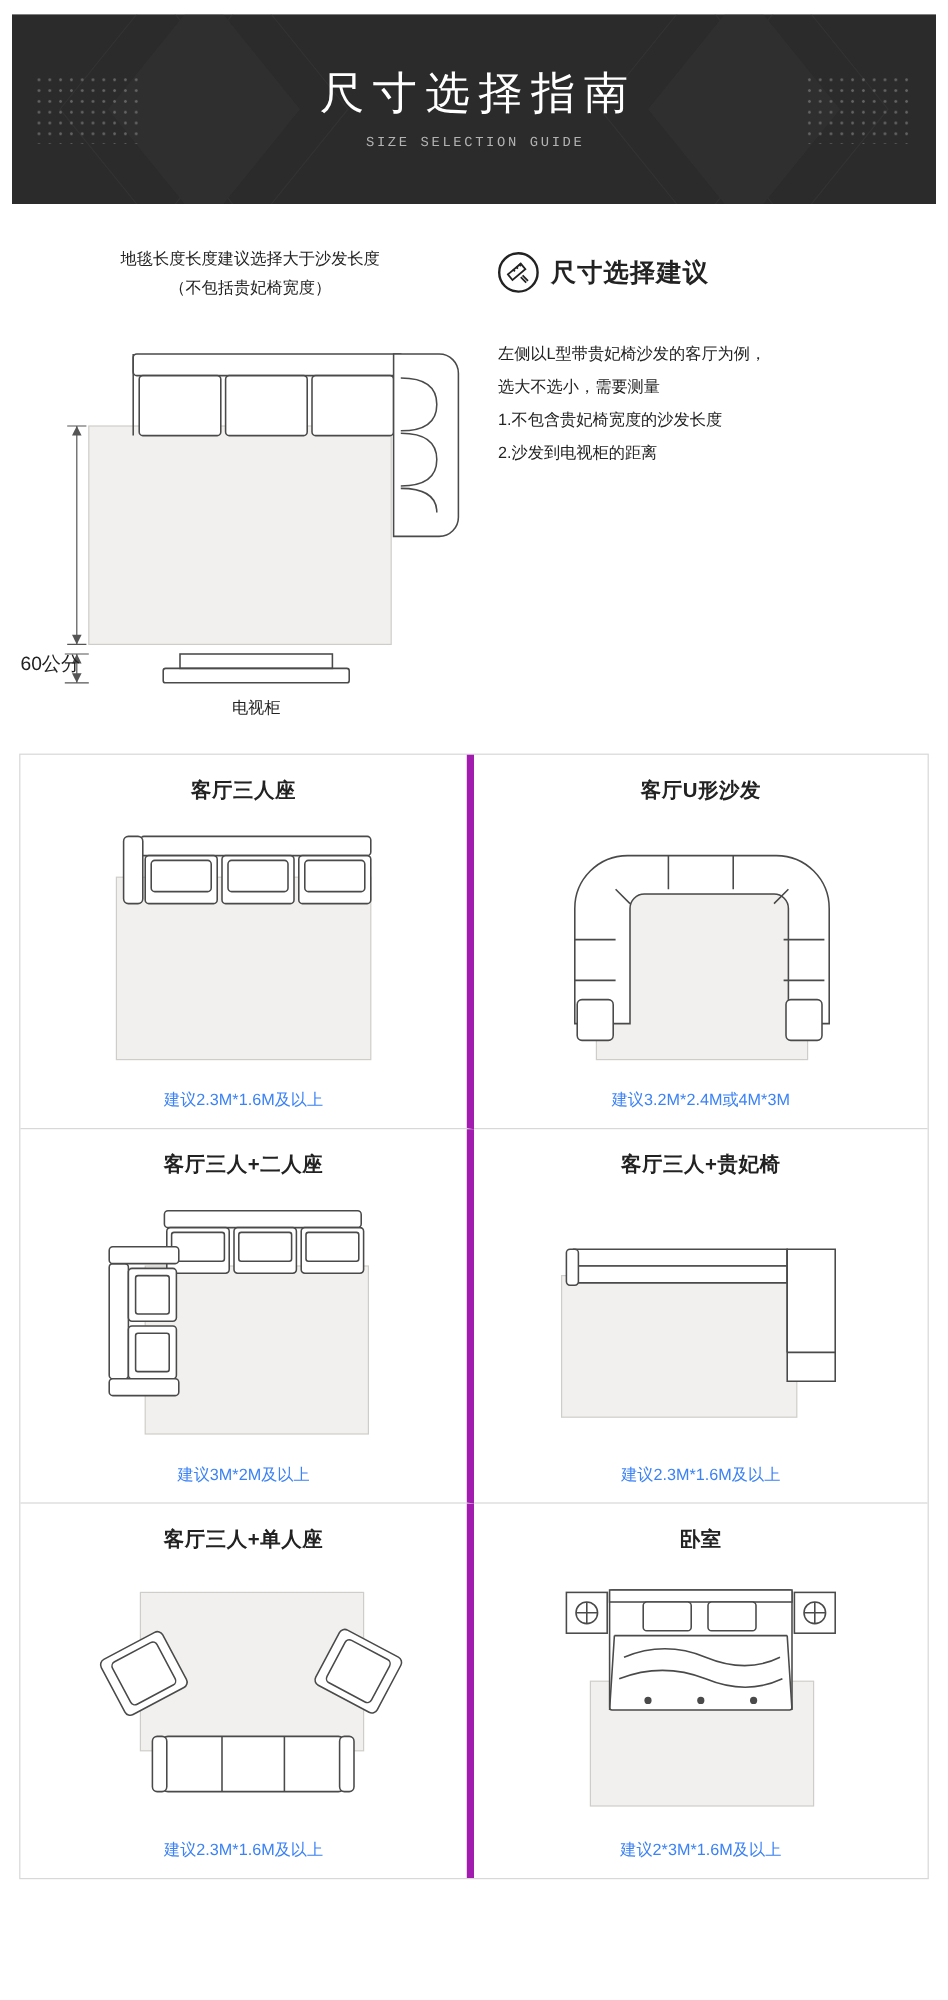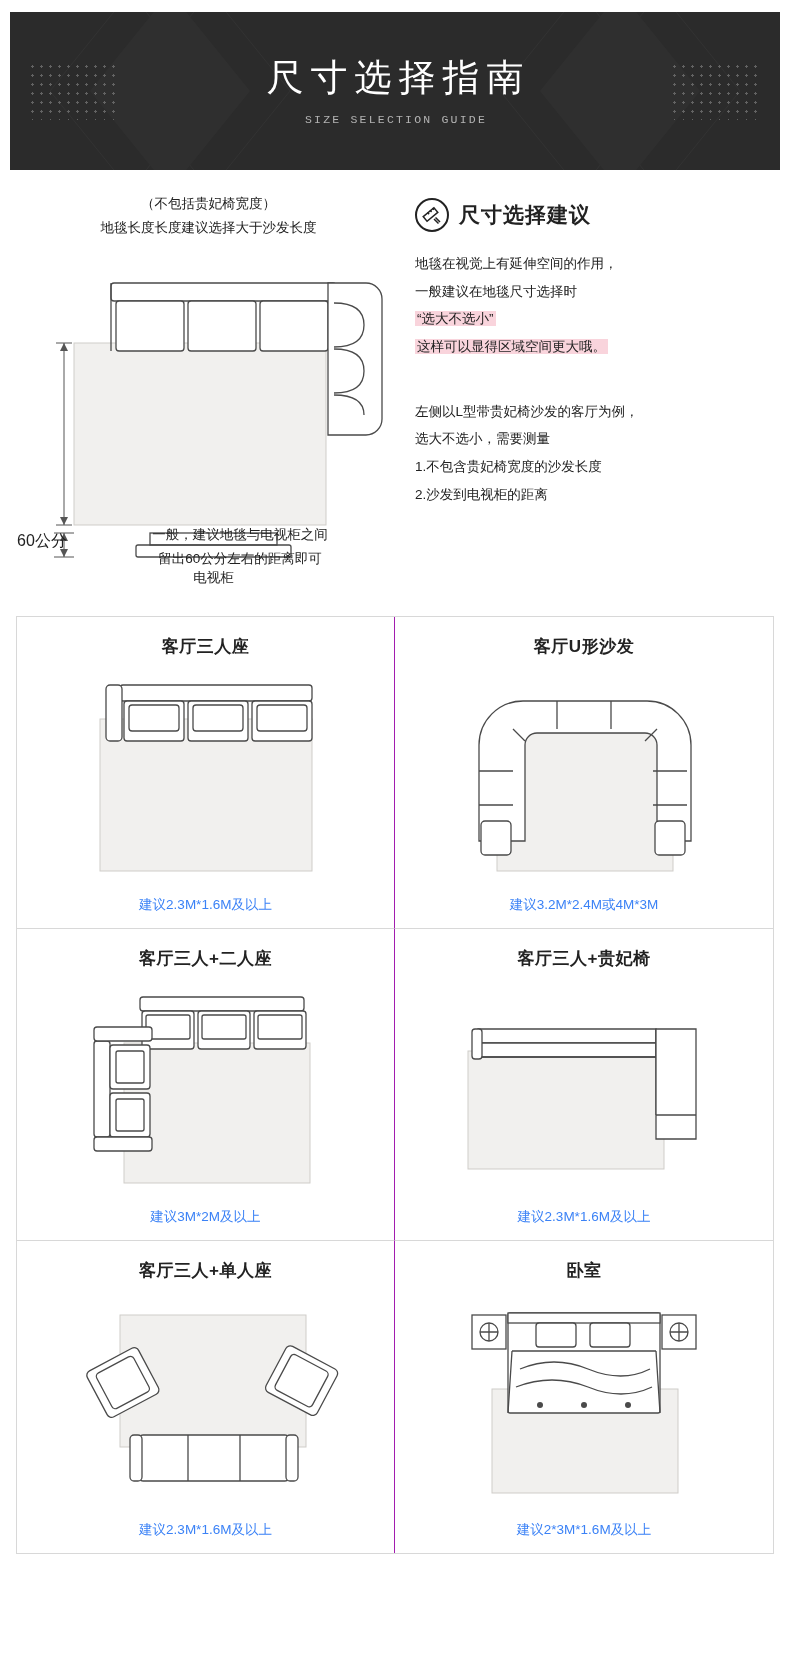--- a/index.html
+++ b/index.html
@@ -17,21 +17,21 @@
     width: 790px;
     min-height: 1667px;
     background: #fff;
     position: relative;
     overflow: hidden;
   }
 
   
   .banner {
     position: relative;
-    margin: 12px 10px 0 10px;
+    margin: 12px 10px 12px 10px;
     height: 158px;
     background: #2b2b2b;
     overflow: hidden;
   }
   .banner-diamonds {
     position: absolute;
     inset: 0;
     opacity: 0.5;
   }
   .banner-dots-left, .banner-dots-right {
@@ -128,21 +128,21 @@
   }
 
   
   .grid {
     margin: 10px 16px 16px 16px;
     border: 1px solid #d8d8d8;
     display: grid;
     grid-template-columns: 1fr 1fr;
   }
   .cell {
-    border-right: 1px solid #a21caf;
+    border-right: 6px solid #a21caf;
     border-bottom: 1px solid #d8d8d8;
     padding: 18px 10px 14px 10px;
     display: flex;
     flex-direction: column;
     align-items: center;
     min-height: 312px;
   }
   .cell:nth-child(2n) { border-right: none; }
   .cell:nth-child(5), .cell:nth-child(6) { border-bottom: none; }
   .cell-title {
@@ -203,22 +203,22 @@
     <div class="banner-inner">
       <div class="banner-title">尺寸选择指南</div>
       <div class="banner-sub">SIZE SELECTION GUIDE</div>
     </div>
   </div>
 
   <div class="top-section">
 
     <div class="top-left">
       <div class="top-left-caption">
+        <div>地毯长度长度建议选择大于沙发长度</div>
         <div>（不包括贵妃椅宽度）</div>
-        <div>地毯长度长度建议选择大于沙发长度</div>
       </div>
 
       <div class="diagram-wrap">
         <svg width="385" height="355" viewBox="0 0 385 355">
 
           <rect class="rug" x="58" y="98" width="252" height="182"></rect>
 
           <rect class="sofa-fill" x="95" y="38" width="225" height="18" rx="3"></rect>
 
           <rect class="sofa-fill" x="100" y="56" width="68" height="50" rx="3"></rect>
@@ -243,49 +243,39 @@
 
           <line class="dim" x1="48" y1="288" x2="48" y2="312"></line>
           <path d="M48 288 l-4 8 l8 0 z" fill="#555"></path>
           <path d="M48 312 l-4 -8 l8 0 z" fill="#555"></path>
           <line class="dim" x1="38" y1="288" x2="58" y2="288"></line>
           <line class="dim" x1="38" y1="312" x2="58" y2="312"></line>
         </svg>
 
         <div style="position:absolute; left:0px; top:286px; width:52px; text-align:center;">60公分</div>
 
-        <div style="position:absolute; left:74px; top:278px; width:300px;" class="note-inline">
-          <div>一般，建议地毯与电视柜之间</div>
-          <div>留出60公分左右的距离即可</div>
-        </div>
 
         <div style="position:absolute; left:120px; top:320px; width:155px;" class="tv-label">电视柜</div>
       </div>
     </div>
 
     <div class="top-right">
       <div class="adv-head">
         <span class="adv-head-icon">
           <svg width="20" height="20" viewBox="0 0 20 20">
             <g stroke="#222" stroke-width="1.5" fill="none">
               <rect x="1.5" y="6.5" width="14" height="6" transform="rotate(-40 8.5 9.5)"></rect>
               <path d="M5.5 7.5 l1.6 1.6 M8 5.3 l1.6 1.6 M10.5 3.1 l1.6 1.6"></path>
               <path d="M13.5 12.5 l4.5 4.5 M12 14 l4.5 4.5"></path>
             </g>
           </svg>
         </span>
         <span class="adv-head-title">尺寸选择建议</span>
       </div>
 
-      <p class="adv-p">
-        <span>地毯在视觉上有延伸空间的作用，</span><br>
-        <span>一般建议在地毯尺寸选择时</span><br>
-        <span class="hl">“选大不选小”</span><br>
-        <span class="hl">这样可以显得区域空间更大哦。</span>
-      </p>
 
       <p class="adv-p adv-p2">
         <span>左侧以L型带贵妃椅沙发的客厅为例，</span><br>
         <span>选大不选小，需要测量</span><br>
         <span>1.不包含贵妃椅宽度的沙发长度</span><br>
         <span>2.沙发到电视柜的距离</span>
       </p>
     </div>
   </div>
 

